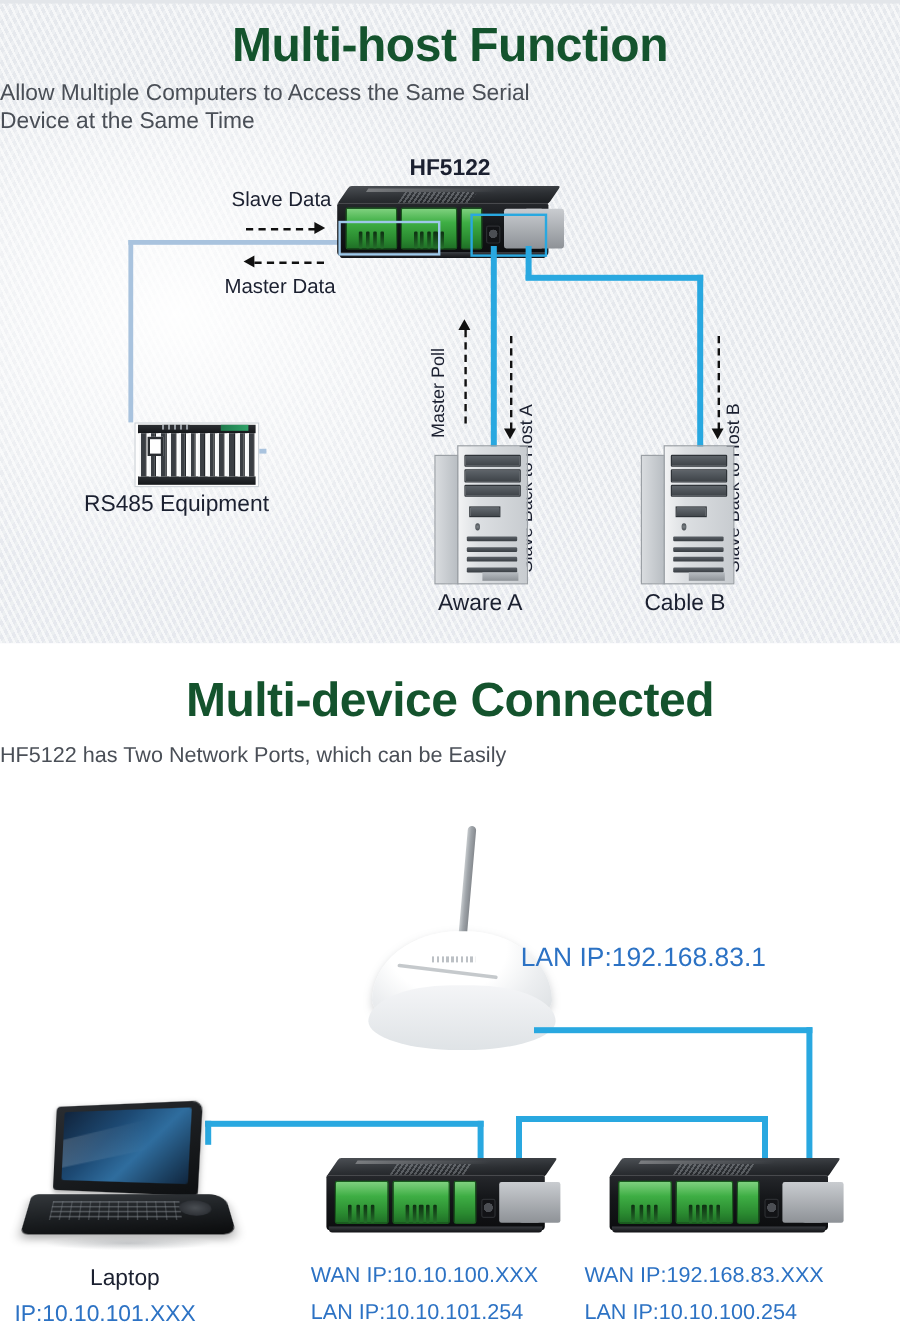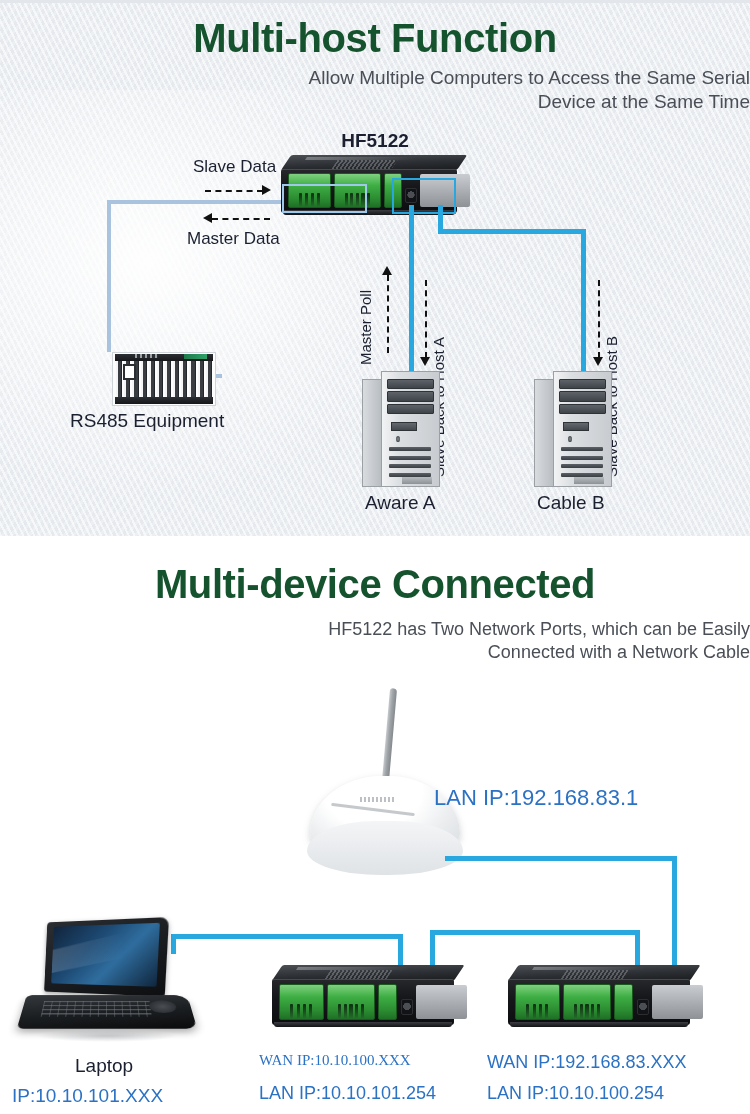--- a/index.html
+++ b/index.html
@@ -25,21 +25,21 @@
     position:absolute; left:-60px; top:90px; width:520px; height:430px;
     background:radial-gradient(ellipse at 40% 40%, rgba(255,255,255,.95) 0%, rgba(255,255,255,0) 65%);
   }
   #sec1 .topline { position:absolute; left:0; top:0; width:100%; height:3px; background:#e3e6ea; }
 
   h1.title {
     position:absolute; width:100%; text-align:center;
     color:#14532d; font-weight:bold; letter-spacing:-.4px;
   }
   p.sub {
-    position:absolute; width:100%; text-align:right;
+    position:absolute; width:100%; text-align:left;
     color:#4a4f57; line-height:1.28;
   }
   #t1 { top:16px; font-size:40px; }
   #s1 { top:66px; font-size:19px; }
   #t2 { top:562px; font-size:40px; }
   #s2 { top:618px; font-size:18px; }
 
   .plainlabel { position:absolute; color:#1b2030; white-space:nowrap; }
   .bluelabel  { position:absolute; color:#2c72c4; white-space:nowrap; }
 
@@ -396,21 +396,21 @@
         <s></s>
       </div>
     <div class="foot"></div>
   </div>
 </div>
 <div class="plainlabel" style="left:537px; top:492px; font-size:19px;">Cable B</div>
 
 <h1 class="title" id="t2">Multi-device Connected</h1>
 <p class="sub" id="s2">
   <span>HF5122 has Two Network Ports, which can be Easily</span><br>
-  <span>Connected with a Network Cable</span><br>
+  <br>
 </p>
 
 <div class="router" style="left:310px; top:715px; width:150px; height:160px;">
   <div class="ant"></div>
   <div class="body">
     <div class="logo"></div>
     <div class="crease"></div>
   </div>
   <div class="wing"></div>
 </div>
@@ -464,21 +464,21 @@
       </div>
     <div class="pwr" style="left:72%;"></div>
     <div class="rj" style="left:81%; width:9%;">
         <em></em>
       </div>
     <div class="rj" style="left:91%; width:9%;">
         <em></em>
       </div>
   </div>
 </div>
-<div class="bluelabel" style="left:259px; top:1052px; font-size:15px;font-family:Liberation Serif, serif;">WAN IP:10.10.100.XXX</div>
+<div class="bluelabel" style="left:259px; top:1052px; font-size:18px;">WAN IP:10.10.100.XXX</div>
 <div class="bluelabel" style="left:259px; top:1083px; font-size:18px;">LAN IP:10.10.101.254</div>
 
 <div class="dev" style="left:508px; top:965px; width:182px; height:60px;">
   <div class="top"></div>
   <div class="topgloss"></div>
   <div class="brand"></div>
   <div class="face"></div>
   <div class="base"></div>
   <div class="ports">
     <div class="grn" style="left:1%; width:26%;">

